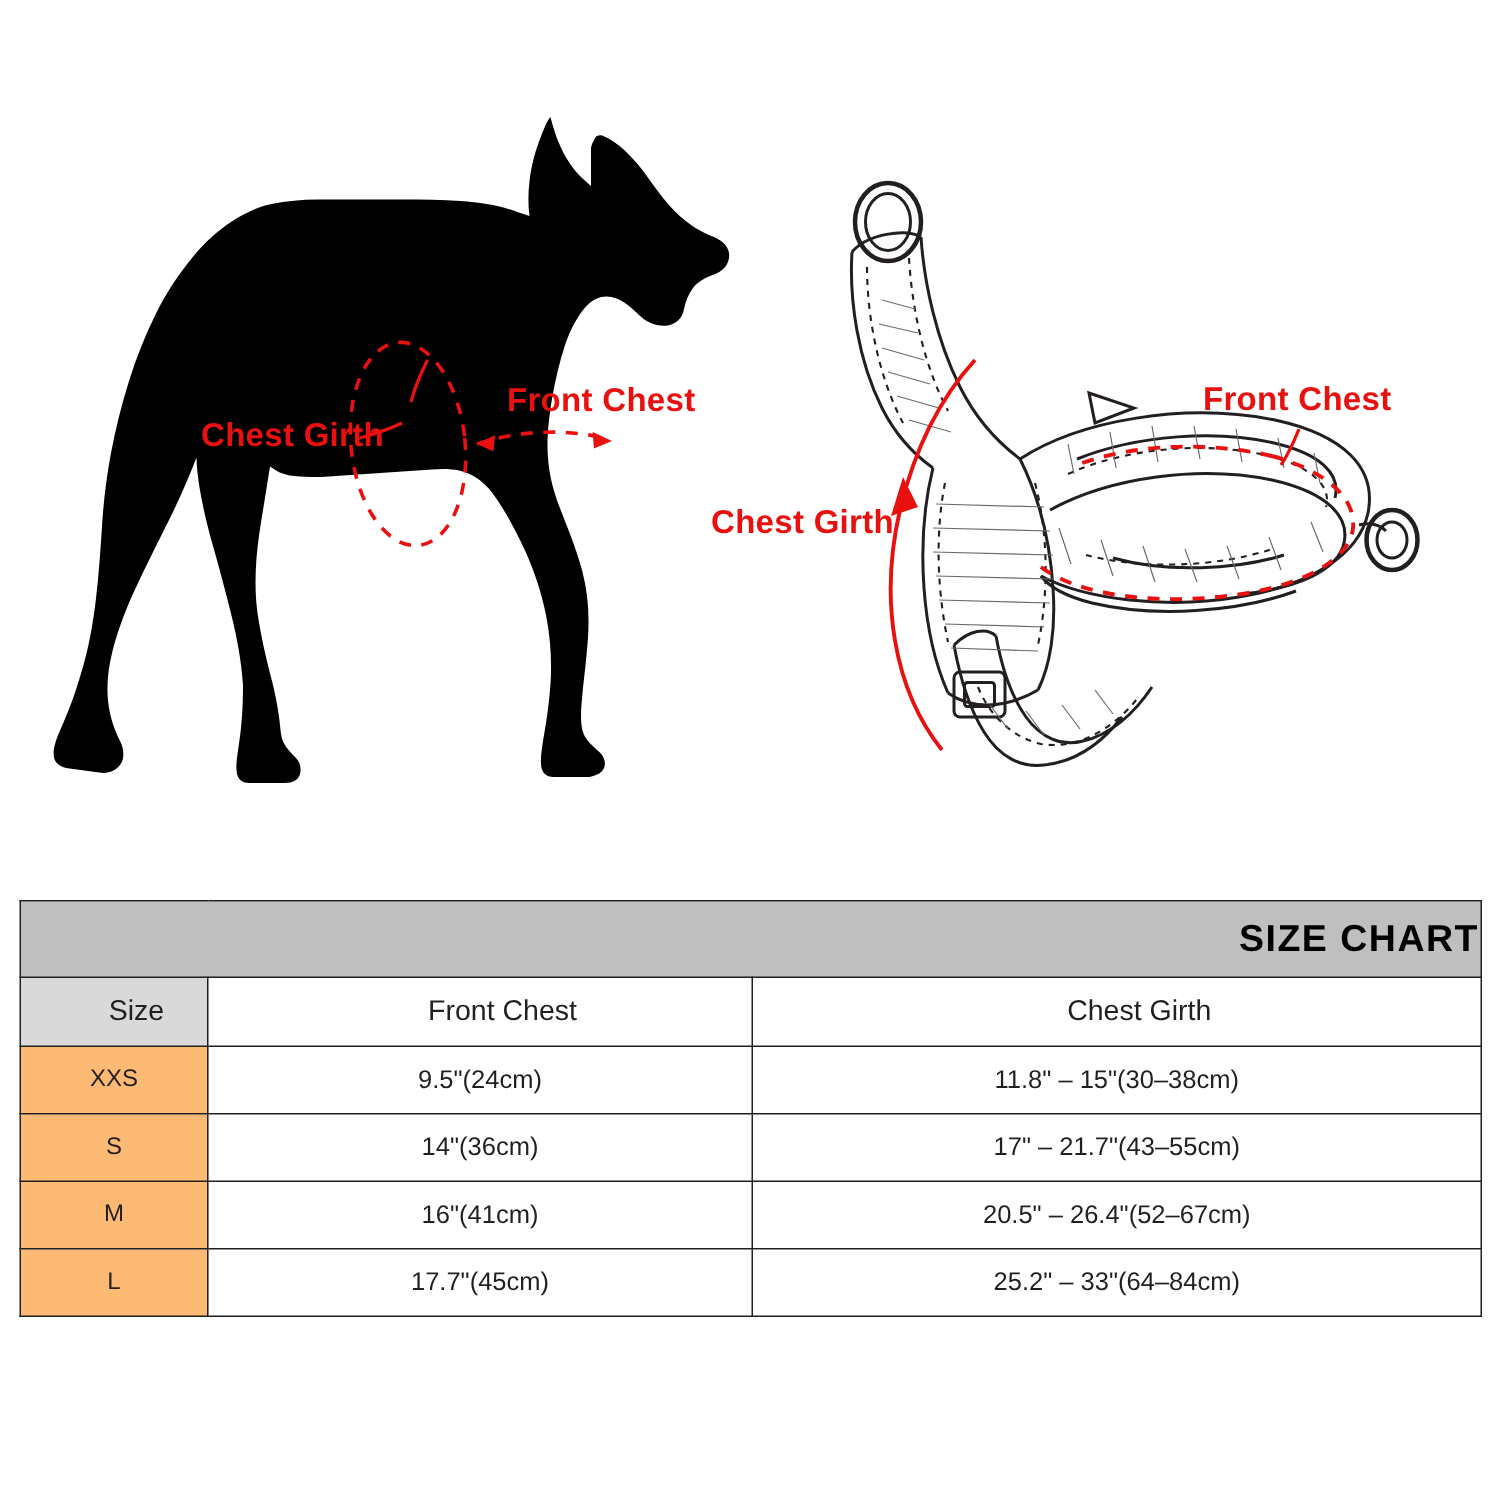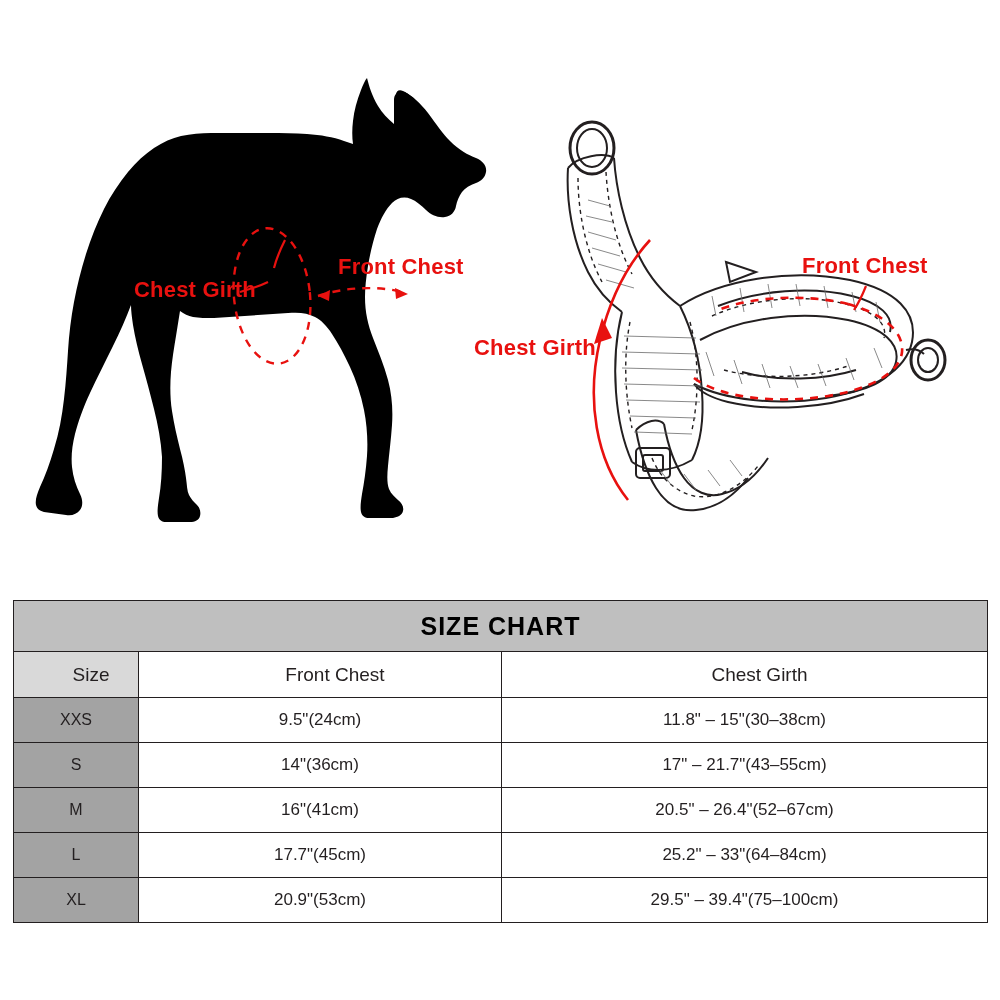--- a/index.html
+++ b/index.html
@@ -67,33 +67,34 @@
     font-family: "Liberation Sans", sans-serif;
     color: #231f20;
   }
   #size-chart .title-cell {
     background: #bfbfbf;
     font-size: 25px;
     font-weight: bold;
     letter-spacing: 1px;
     height: 48px;
     color: #000000;
+    text-align: right;
   }
   #size-chart .hdr {
     background: #ffffff;
     font-size: 19px;
     height: 43px;
     font-weight: normal;
     padding-left: 31px;
   }
   #size-chart .hdr.size-hdr {
     background: #d9d9d9;
   }
   #size-chart .size-cell {
-    background: #a3a3a3;
+    background: #fdba74;
     font-size: 16px;
     height: 42px;
     width: 125px;
   }
   #size-chart .val-cell {
     font-size: 17px;
     height: 42px;
   }
   #size-chart col.c-size { width: 125px; }
   #size-chart col.c-front { width: 363px; }
@@ -302,21 +303,16 @@
       <tr>
         <td class="size-cell">M</td>
         <td class="val-cell">16"(41cm)</td>
         <td class="val-cell">20.5" – 26.4"(52–67cm)</td>
       </tr>
       <tr>
         <td class="size-cell">L</td>
         <td class="val-cell">17.7"(45cm)</td>
         <td class="val-cell">25.2" – 33"(64–84cm)</td>
       </tr>
-      <tr>
-        <td class="size-cell">XL</td>
-        <td class="val-cell">20.9"(53cm)</td>
-        <td class="val-cell">29.5" – 39.4"(75–100cm)</td>
-      </tr>
     </tbody>
   </table>
 
 </div>
 
 </body></html>

